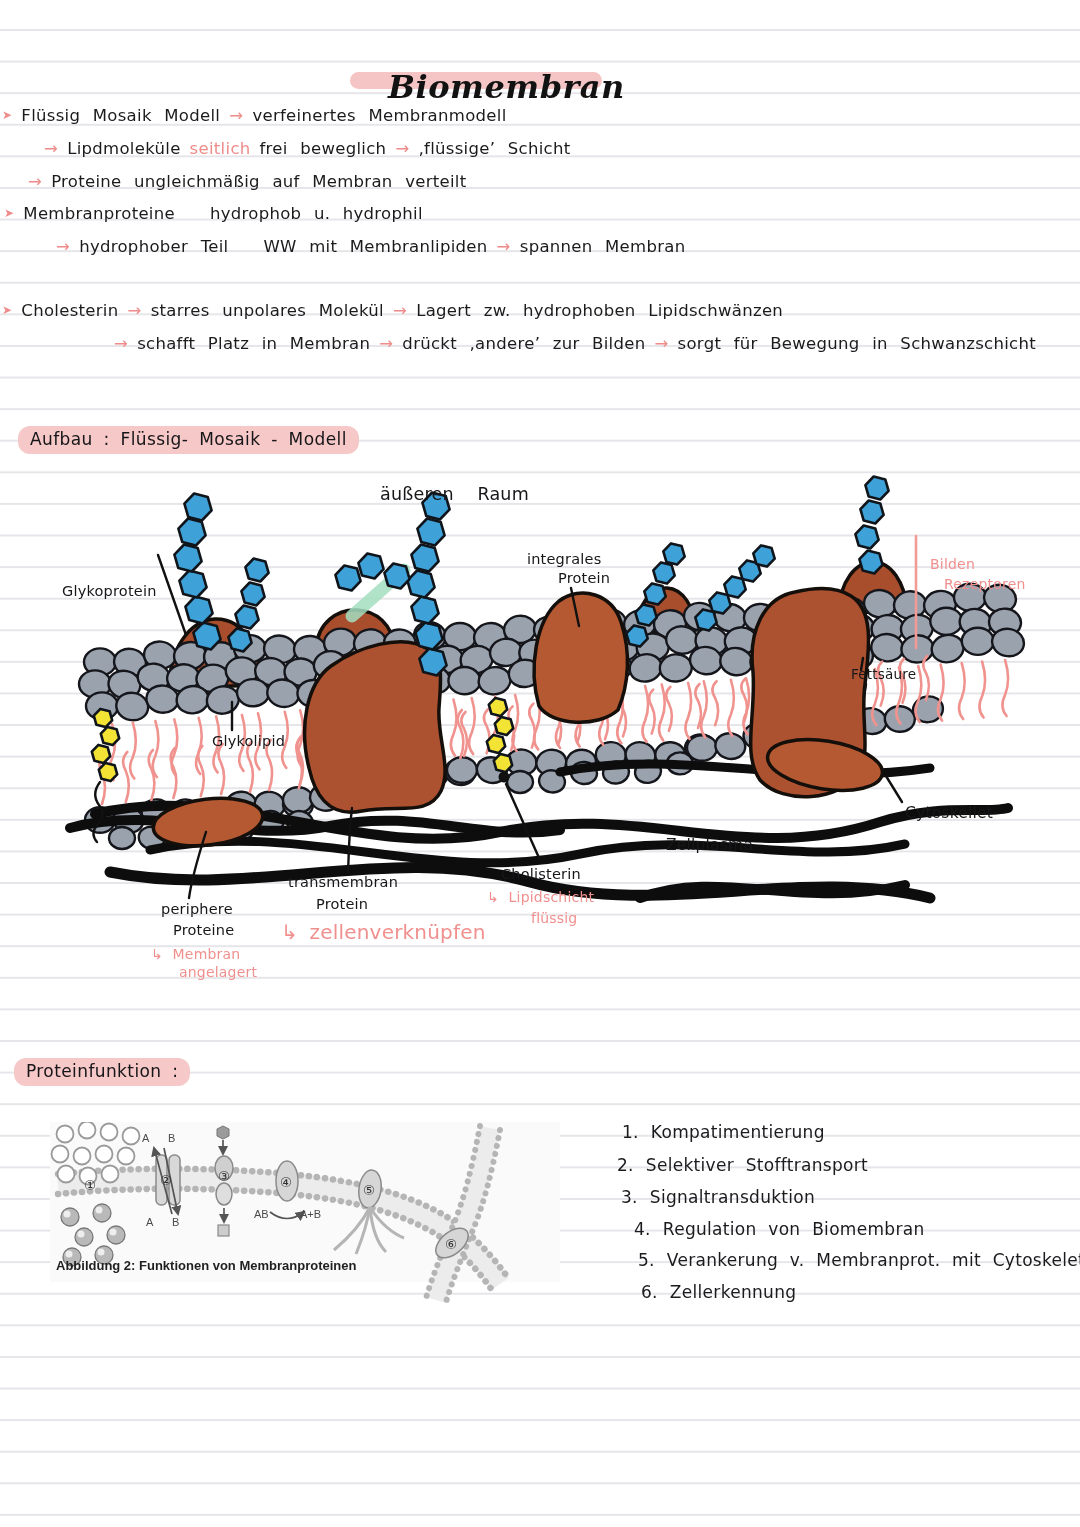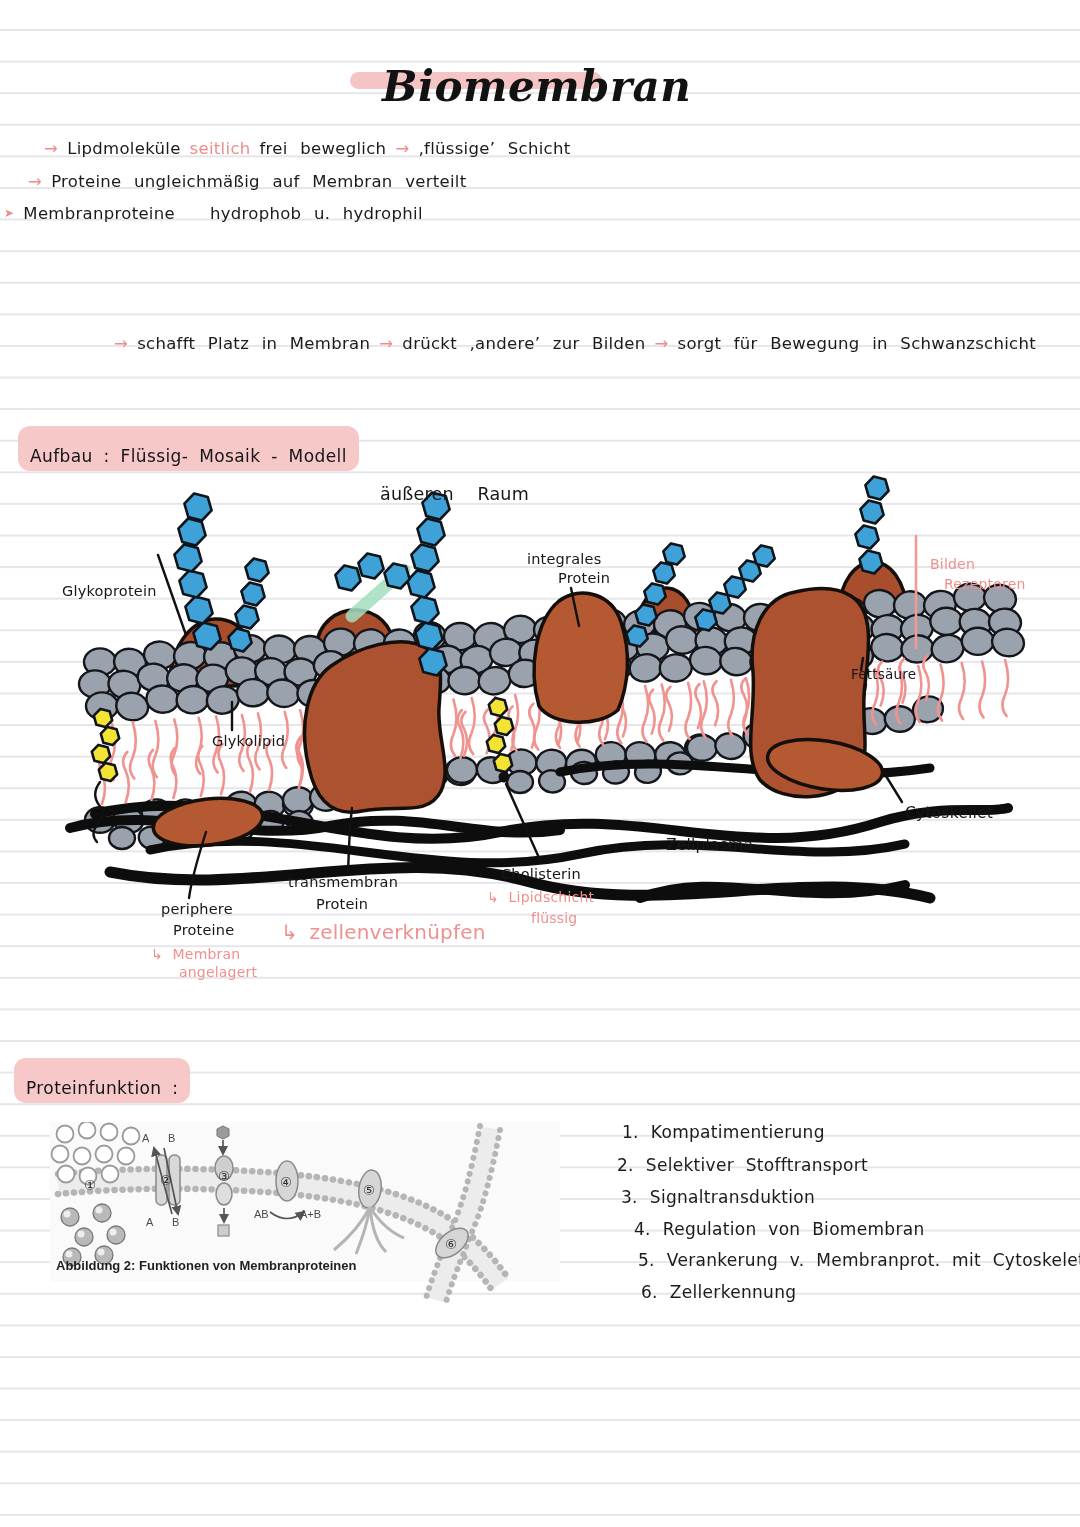--- a/index.html
+++ b/index.html
@@ -7,52 +7,61 @@
     position:relative;width:1080px;height:1527px;overflow:hidden;background:#ffffff;
     background-image:linear-gradient(#e6e6ea 1.6px, transparent 1.6px);
     background-size:100% 31.6px;background-position:0 29px;
     font-family:"DejaVu Sans",sans-serif;
   }
   .hw{position:absolute;color:#1b1b1d;font-size:16.5px;letter-spacing:.3px;word-spacing:7px;white-space:nowrap;}
   .nl span{margin-right:9px;}
   .pk{color:#ee8c8a;}
   .b{font-size:12px;vertical-align:2px;margin-right:5px;}
   .gap{margin-left:26px;}
-  .title{position:absolute;left:372px;top:52px;margin:10px;font-family:"DejaVu Serif",serif;
-    font-style:italic;font-weight:bold;font-size:42px;color:#121212;letter-spacing:.5px;z-index:2;}
+  .title{position:absolute;left:372px;top:52px;margin:16px;font-family:"DejaVu Serif",serif;
+    font-style:italic;font-weight:bold;font-size:32px;color:#121212;letter-spacing:.5px;z-index:2;}
   .title-hl{position:absolute;left:350px;top:72px;width:252px;height:17px;border-radius:9px;background:#f5c5c5;z-index:1;}
-  .pill{position:absolute;background:#f6c8c8;border-radius:12px;padding:20px 12px 5px;font-size:17px;color:#161618;
+  .pill{position:absolute;background:#f6c8c8;border-radius:12px;padding:3px 12px 5px;font-size:17px;color:#161618;
     letter-spacing:.4px;word-spacing:5px;white-space:nowrap;}
   .lbl{position:absolute;color:#17171a;font-size:14.5px;letter-spacing:.2px;word-spacing:5px;white-space:nowrap;z-index:5;}
   .lpk{color:#f0908e;}
   .figure{position:absolute;left:50px;top:1122px;width:510px;height:192px;}
   .flbl{position:absolute;font-size:11px;color:#4a4a4a;font-family:"Liberation Sans",sans-serif;}
   .fnum{position:absolute;font-size:13.5px;color:#333;font-family:"DejaVu Sans",sans-serif;}
   .fig-caption{position:absolute;left:6px;top:136px;font-family:"Liberation Sans",sans-serif;font-weight:bold;
     font-size:13px;color:#1f1f1f;white-space:nowrap;}
   .fn{position:absolute;font-size:17px;color:#1b1b1d;letter-spacing:.3px;word-spacing:6px;white-space:nowrap;}
   .fn .n{margin-right:12px;}
   svg{position:absolute;}
 </style>
 </head>
 <body>
 
 <div class="page">
 
   <div class="title-hl"></div>
   <h1 class="title">Biomembran</h1>
 
+  <div class="hw nl" style="left:2px;top:106px">
+    <span class="pk b">➤</span><span>Flüssig Mosaik Modell</span><span class="pk">→</span><span>verfeinertes Membranmodell</span>
+  </div>
   <div class="hw nl" style="left:44px;top:139px">
     <span class="pk">→</span><span>Lipdmoleküle</span><span class="pk">seitlich</span><span>frei beweglich</span><span class="pk">→</span><span>‚flüssige’ Schicht</span>
   </div>
   <div class="hw nl" style="left:28px;top:172px">
     <span class="pk">→</span><span>Proteine ungleichmäßig auf Membran verteilt</span>
   </div>
   <div class="hw nl" style="left:4px;top:204px">
     <span class="pk b">➤</span><span>Membranproteine</span><span class="gap">hydrophob u. hydrophil</span>
+  </div>
+  <div class="hw nl" style="left:56px;top:237px">
+    <span class="pk">→</span><span>hydrophober Teil</span><span class="gap">WW mit Membranlipiden</span><span class="pk">→</span><span>spannen Membran</span>
+  </div>
+  <div class="hw nl" style="left:2px;top:301px">
+    <span class="pk b">➤</span><span>Cholesterin</span><span class="pk">→</span><span>starres unpolares Molekül</span><span class="pk">→</span><span>Lagert zw. hydrophoben Lipidschwänzen</span>
   </div>
   <div class="hw nl" style="left:114px;top:334px">
     <span class="pk">→</span><span>schafft Platz in Membran</span><span class="pk">→</span><span>drückt ‚andere’ zur Bilden</span><span class="pk">→</span><span>sorgt für Bewegung in Schwanzschicht</span>
   </div>
 
   <div class="pill" style="left:18px;top:426px">
     <span>Aufbau : Flüssig- Mosaik - Modell</span>
   </div>
 
   <div class="lbl" style="left:380px;top:484px;font-size:17.5px;word-spacing:18px">äußeren Raum</div>

